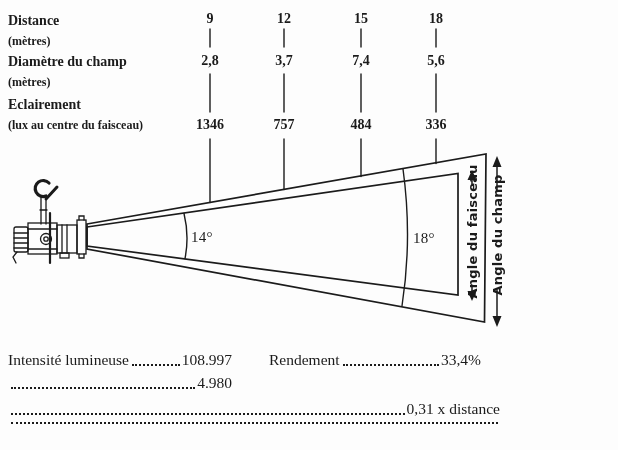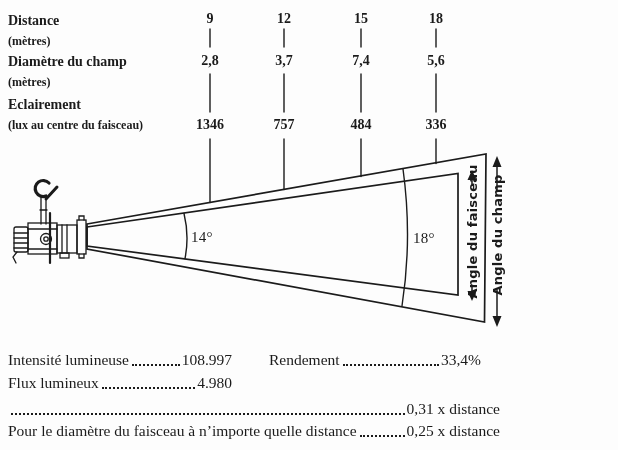--- a/index.html
+++ b/index.html
@@ -143,33 +143,30 @@
 
   <div class="vlab" style="width:130px;left:407px;top:226px">Angle du faisceau</div>
   <div class="vlab" style="width:110px;left:442px;top:233px">Angle du champ</div>
 
   <div class="serifline" style="left:8px;top:350px;width:224px">
     <span class="lbl">Intensité lumineuse</span>
     <span class="leader"></span>
     <span class="num">108.997</span>
   </div>
   <div class="serifline" style="left:8px;top:373px;width:224px">
-    <span class="lbl">Flux lumineux</span>
     <span class="leader"></span>
     <span class="num">4.980</span>
   </div>
   <div class="serifline" style="left:269px;top:350px;width:212px">
     <span class="lbl">Rendement</span>
     <span class="leader"></span>
     <span class="num">33,4%</span>
   </div>
 
   <div class="serifline" style="left:8px;top:399px;width:492px">
     <span class="leader"></span>
     <span class="num">0,31 x distance</span>
   </div>
   <div class="serifline" style="left:8px;top:421px;width:492px">
-    <span class="lbl">Pour le diamètre du faisceau à n’importe quelle distance</span>
     <span class="leader"></span>
-    <span class="num">0,25 x distance</span>
   </div>
 
 </div>
 
 </body></html>

